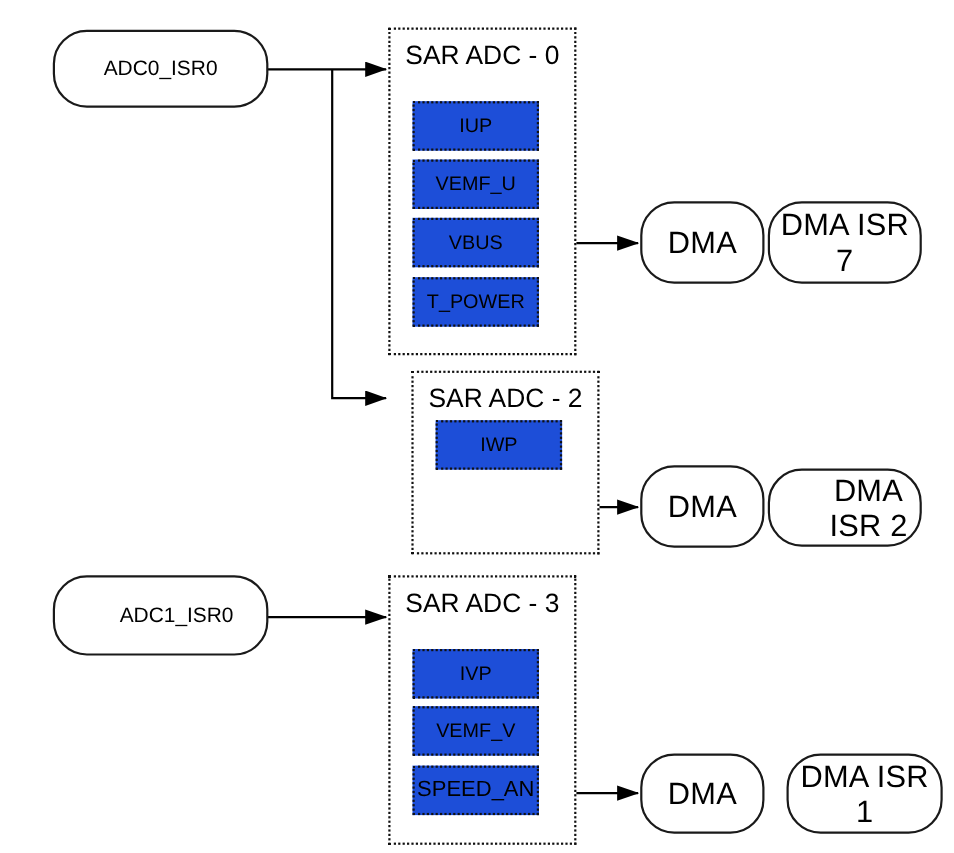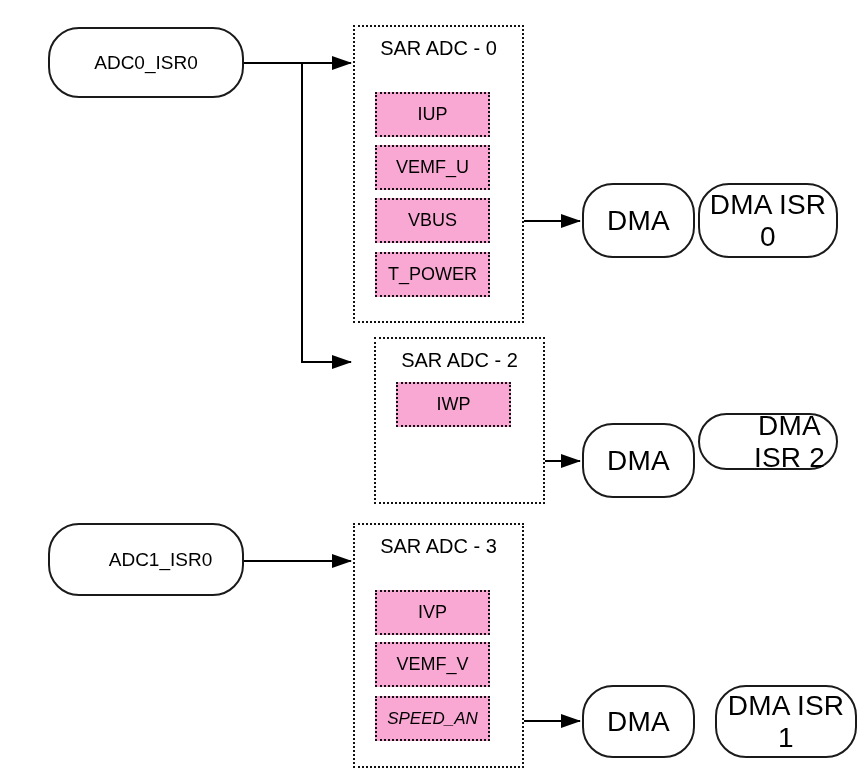--- a/index.html
+++ b/index.html
@@ -45,36 +45,36 @@
     position: absolute;
     border: 2px dotted #111111;
     background: #ffffff;
   }
   .group-title {
     position: absolute;
     top: 10px;
     left: 0;
     width: 100%;
     text-align: center;
-    font-size: 20px;
+    font-size: 24px;
     color: #000000;
   }
   .channel {
     position: absolute;
     width: 115px;
     height: 45px;
     left: 20px;
     border: 2px dotted #111111;
-    background: #f9a8d4;
+    background: #1d4ed8;
     display: flex;
     align-items: center;
     justify-content: center;
     font-size: 18px;
   }
-  .channel.tight { font-size: 17px; font-style: italic; }
+  .channel.tight { font-size: 20px; }
 </style>
 </head>
 <body>
 
 <div class="canvas">
 
   <svg class="connectors" viewBox="0 0 867 775" xmlns="http://www.w3.org/2000/svg">
     <defs>
       <marker id="arrow" markerUnits="userSpaceOnUse" markerWidth="20" markerHeight="14" viewBox="0 0 20 14" refX="19" refY="7" orient="auto">
         <path d="M0,0 L20,7 L0,14 Z" fill="#000000"></path>
@@ -129,27 +129,27 @@
     </div>
     <div class="channel tight" style="top:171px;">
       <span>SPEED_AN</span>
     </div>
   </div>
 
   <div class="box solid label-lg" style="left:582px; top:183px; width:113px; height:75px;">
     <span>DMA</span>
   </div>
   <div class="box solid label-lg" style="left:698px; top:183px; width:140px; height:75px;">
-    <span>DMA ISR 0</span>
+    <span>DMA ISR 7</span>
   </div>
 
   <div class="box solid label-lg" style="left:582px; top:423px; width:113px; height:75px;">
     <span>DMA</span>
   </div>
-  <div class="box solid label-lg" style="left:698px; top:413px; width:140px; height:57px;padding-left:43px;">
+  <div class="box solid label-lg" style="left:698px; top:426px; width:140px; height:71px;padding-left:43px;">
     <span>DMA ISR 2</span>
   </div>
 
   <div class="box solid label-lg" style="left:582px; top:685px; width:113px; height:73px;">
     <span>DMA</span>
   </div>
   <div class="box solid label-lg" style="left:698px; top:685px; width:142px; height:73px;margin-left:17px;">
     <span>DMA ISR 1</span>
   </div>
 

